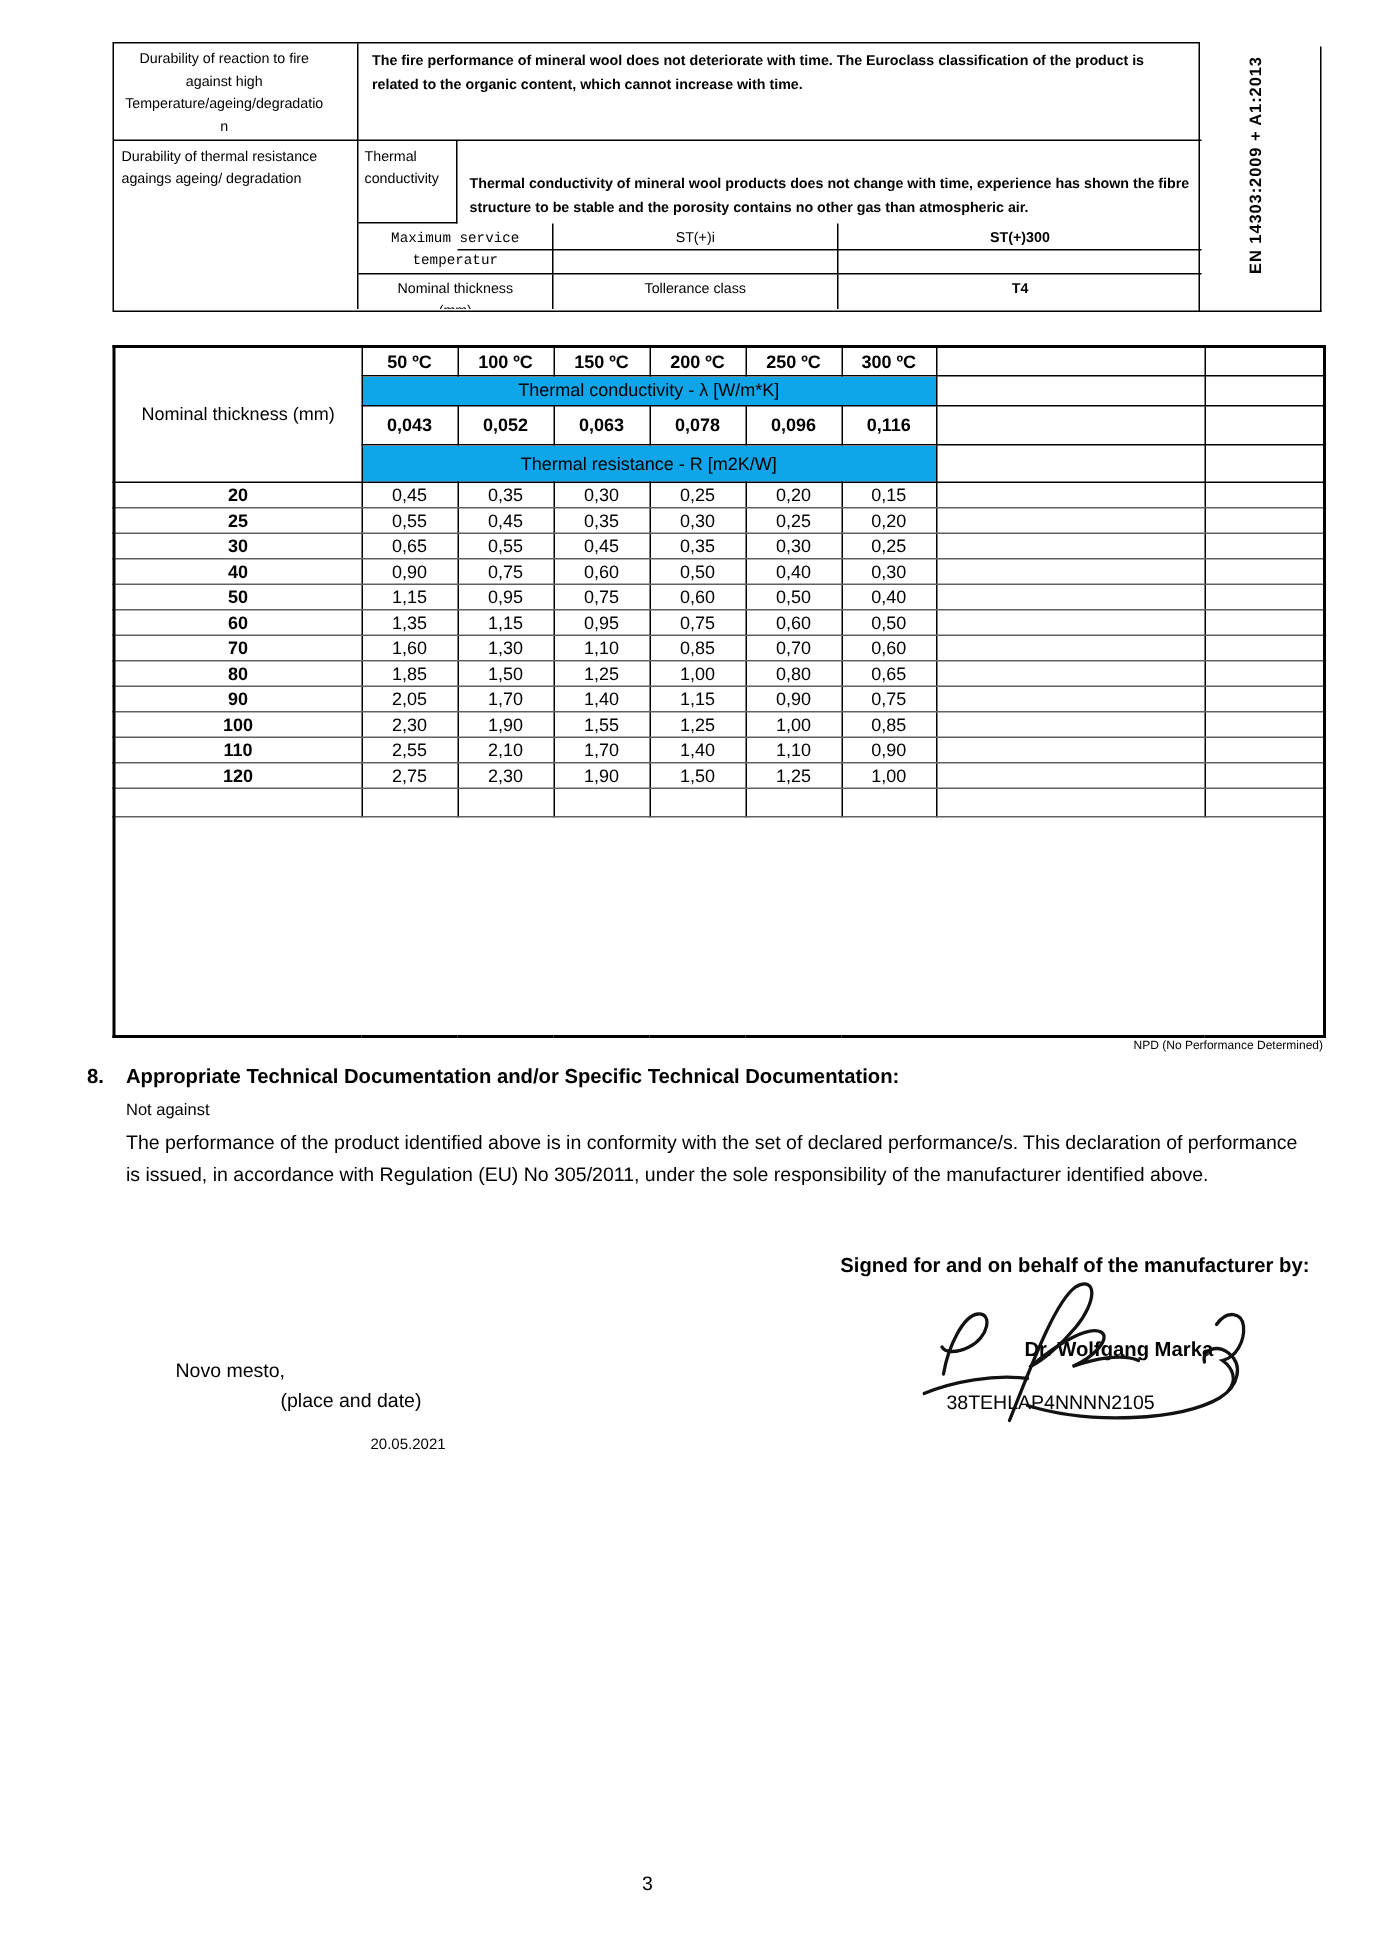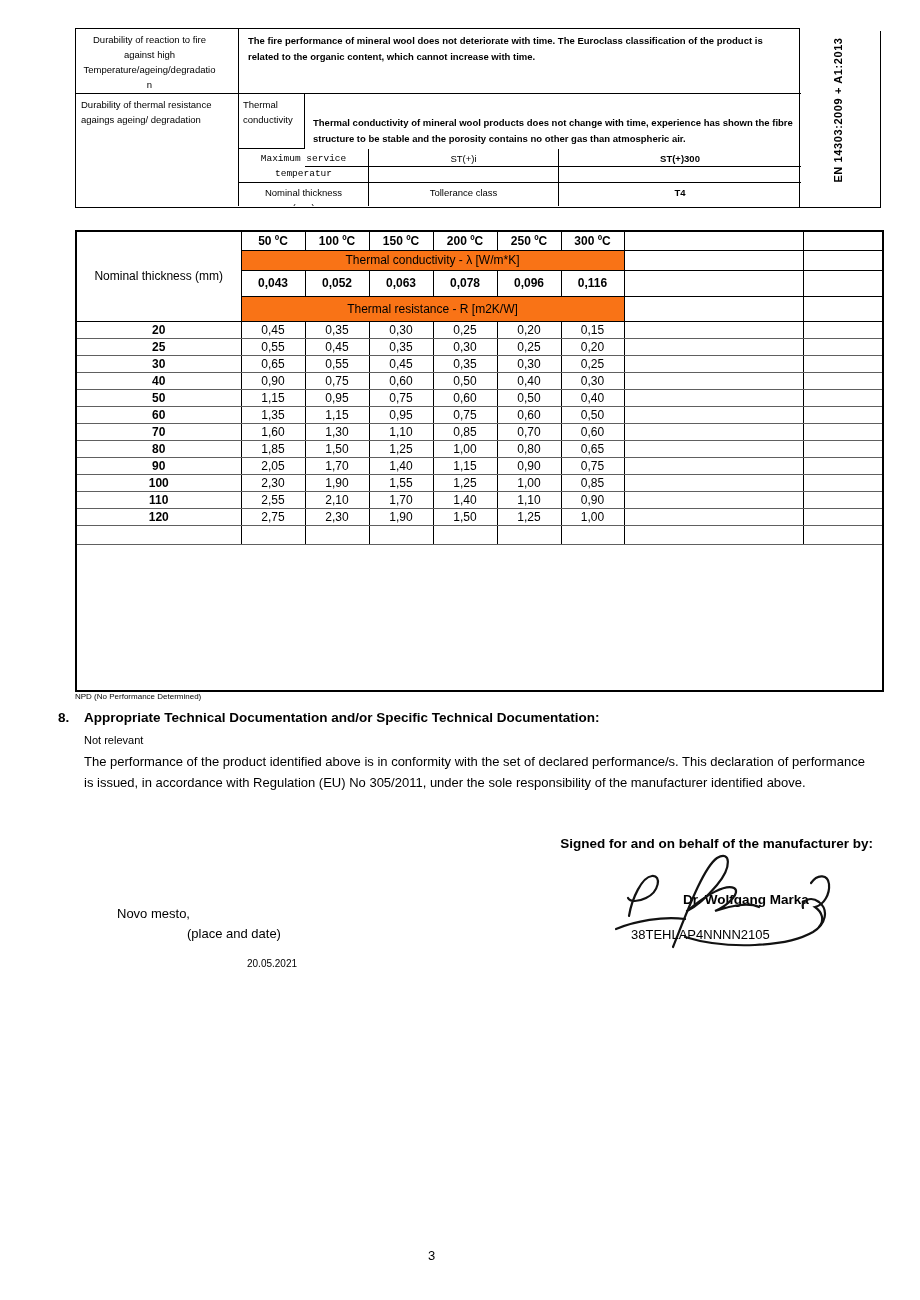--- a/index.html
+++ b/index.html
@@ -31,25 +31,25 @@
   .r-band  { height:20px; }
   .r-vals  { height:26px; }
   .r-band2 { height:25px; }
   .r-data  { height:17px; }
   .r-empty { height:19px; }
   .r-fill  { height:147px; }
   .c-nomhead, .c-temp, .c-cond, .c-orange, .c-hempty { border:1.9px solid #000; }
   .c-nomhead { font-size:12px; }
   .c-temp { font-weight:bold; font-size:13px; }
   .c-cond { font-weight:bold; font-size:13.5px; }
-  .c-orange { background:#f97316; font-size:11px; }
+  .c-orange { background:#0ea5e9; font-size:11px; }
   td.d { border-left:1.8px solid #000; border-right:1.8px solid #000; border-top:1px solid #606060; border-bottom:1px solid #606060; }
   td.lab { font-weight:bold; font-size:11.5px; }
   td.c-fill { border:none; }
-  .npd-note { left:75px; top:692px; width:807px; text-align:left; font-size:8px; color:#000; }
+  .npd-note { left:75px; top:692px; width:807px; text-align:right; font-size:8px; color:#000; }
 
   
   .sec8-head { left:58px; top:710px; font-size:13.5px; font-weight:bold; white-space:nowrap; }
   .sec8-head .num { display:inline-block; width:26px; }
   .not-relevant { left:84px; top:734px; font-size:11px; }
   .body-par { left:84px; top:751px; width:788px; font-size:13px; line-height:21px; }
   .signed-line { right:47px; top:836px; font-size:13.5px; font-weight:bold; white-space:nowrap; }
   .place { left:117px; top:906px; font-size:13px; }
   .date { left:247px; top:958px; font-size:10px; }
   .place-caption { left:187px; top:926px; font-size:13px; }
@@ -276,21 +276,21 @@
       </tr>
       <tr class="r-fill">
         <td class="c-fill" colspan="9"></td>
       </tr>
     </tbody>
   </table>
 
   <div class="abs npd-note">NPD (No Performance Determined)</div>
 
   <div class="abs sec8-head"><span class="num">8.</span><span>Appropriate Technical Documentation and/or Specific Technical Documentation:</span></div>
-  <div class="abs not-relevant">Not relevant</div>
+  <div class="abs not-relevant">Not against</div>
   <div class="abs body-par">The performance of the product identified above is in conformity with the set of declared performance/s. This declaration of performance is issued, in accordance with Regulation (EU) No 305/2011, under the sole responsibility of the manufacturer identified above.</div>
 
   <div class="abs signed-line">Signed for and on behalf of the manufacturer by:</div>
 
   <div class="abs place">Novo mesto,</div>
   <div class="abs date">20.05.2021</div>
   <div class="abs place-caption">(place and date)</div>
 
   <div class="abs signer-name">Dr. Wolfgang Marka</div>
   <div class="abs sig-code">38TEHLAP4NNNN2105</div>

